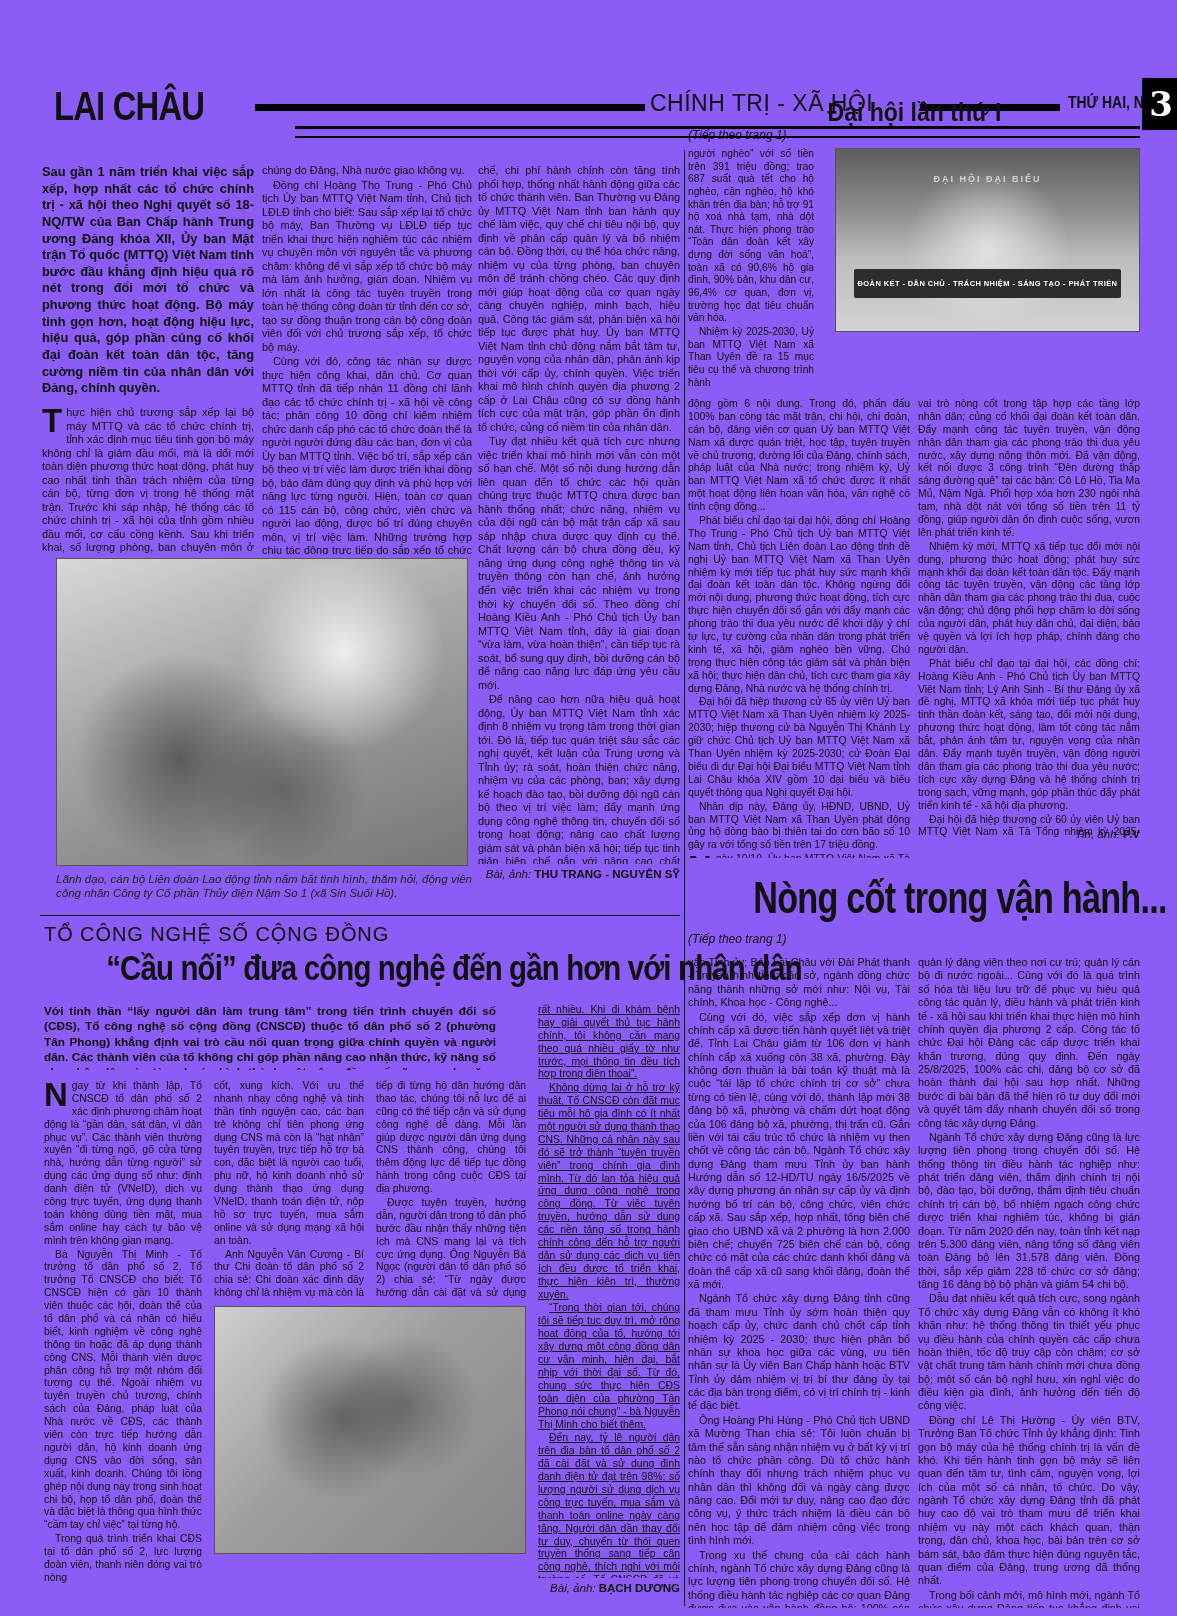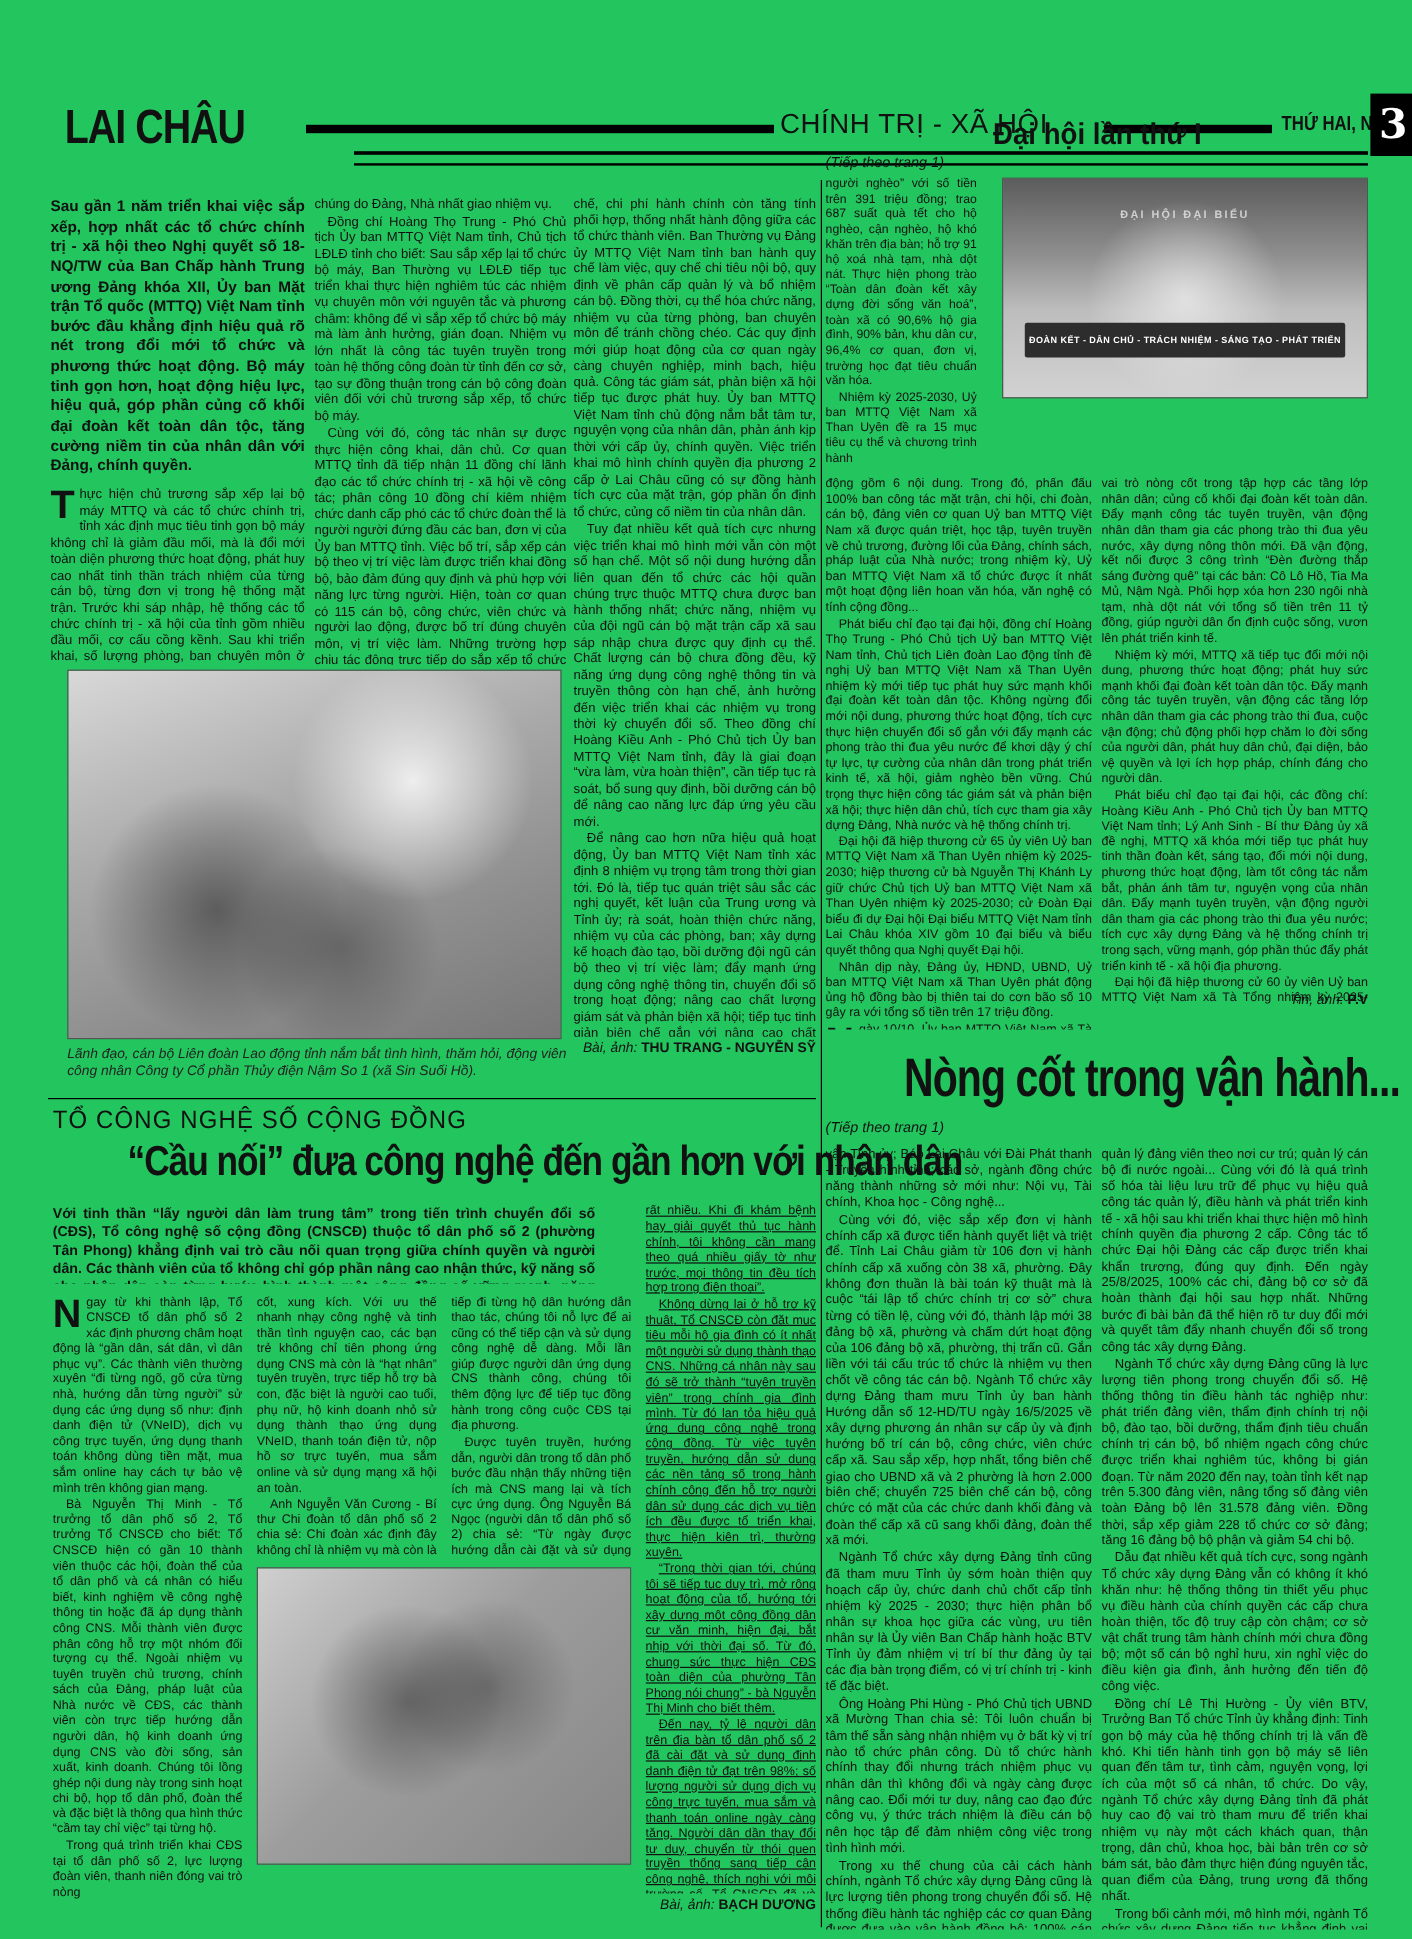--- a/index.html
+++ b/index.html
@@ -1,16 +1,16 @@
 <!DOCTYPE html>
 <html><head>
 <meta charset="utf-8">
 <style>
   html,body{margin:0;padding:0;background:#e8e8e4;}
-  .page{position:relative;width:1177px;height:1616px;background:#22c55e;color:#111;
+  .page{position:relative;width:1177px;height:1616px;background:#8b5cf6;color:#111;
         font-family:"Liberation Sans",sans-serif;overflow:hidden;margin:0 auto;}
   
   .masthead{position:absolute;left:40px;top:78px;width:1100px;height:58px;}
   .brand{position:absolute;left:14px;top:6px;font-size:40px;font-weight:bold;letter-spacing:-1px;
          transform:scaleX(.82);transform-origin:left;white-space:nowrap;}
   .bar{position:absolute;top:26px;height:7px;background:#000;}
   .bar.left{left:215px;width:390px;}
   .bar.right{left:880px;width:140px;}
   .section-name{position:absolute;left:610px;top:12px;font-size:23px;font-weight:normal;letter-spacing:.5px;text-align:right;}
   .issue-date{position:absolute;left:1028px;top:15px;font-size:17px;font-weight:bold;white-space:nowrap;
@@ -80,21 +80,21 @@
 
   <div class="vrule" style="left:684px;top:150px;height:1456px;"></div>
 
 
   <div class="lede" style="left:42px;top:164px;width:212px;height:238px;font-size:12.8px;">Sau gần 1 năm triển khai việc sắp xếp, hợp nhất các tổ chức chính trị - xã hội theo Nghị quyết số 18-NQ/TW của Ban Chấp hành Trung ương Đảng khóa XII, Ủy ban Mặt trận Tổ quốc (MTTQ) Việt Nam tỉnh bước đầu khẳng định hiệu quả rõ nét trong đổi mới tổ chức và phương thức hoạt động. Bộ máy tinh gọn hơn, hoạt động hiệu lực, hiệu quả, góp phần củng cố khối đại đoàn kết toàn dân tộc, tăng cường niềm tin của nhân dân với Đảng, chính quyền.</div>
 
   <div class="col" style="left:42px;top:406px;width:212px;height:148px;font-size:10.9px;">
       <p class="dropcap">Thực hiện chủ trương sắp xếp lại bộ máy MTTQ và các tổ chức chính trị, tỉnh xác định mục tiêu tinh gọn bộ máy không chỉ là giảm đầu mối, mà là đổi mới toàn diện phương thức hoạt động, phát huy cao nhất tinh thần trách nhiệm của từng cán bộ, từng đơn vị trong hệ thống mặt trận. Trước khi sáp nhập, hệ thống các tổ chức chính trị - xã hội của tỉnh gồm nhiều đầu mối, cơ cấu cồng kềnh. Sau khi triển khai, số lượng phòng, ban chuyên môn ở các tổ chức thành viên giảm từ 29 xuống còn 19; biên chế được cơ cấu lại theo hướng hợp lý, tinh giản nhưng vẫn đảm bảo thực hiện tốt chức năng, nhiệm vụ. Cụ thể, Tỉnh đoàn, Liên đoàn Lao động (LĐLĐ), Hội Nông dân, Hội Liên hiệp Phụ nữ, Hội Cựu chiến binh và cơ quan MTTQ tỉnh đều được sắp xếp lại tổ chức, giảm bình quân 30-40% đầu mối phòng, ban chuyên môn. Sau hợp nhất, cơ quan Ủy ban MTTQ tỉnh còn 9 phòng, ban, 1 đơn vị trực thuộc và 10 tổ chức hội quần</p>
     </div>
   <div class="col" style="left:262px;top:164px;width:210px;height:390px;font-size:10.9px;">
-      <p class="noindent">chúng do Đảng, Nhà nhất giao nhiệm vụ.</p>
+      <p class="noindent">chúng do Đảng, Nhà nước giao không vụ.</p>
       <p>Đồng chí Hoàng Thọ Trung - Phó Chủ tịch Ủy ban MTTQ Việt Nam tỉnh, Chủ tịch LĐLĐ tỉnh cho biết: Sau sắp xếp lại tổ chức bộ máy, Ban Thường vụ LĐLĐ tiếp tục triển khai thực hiện nghiêm túc các nhiệm vụ chuyên môn với nguyên tắc và phương châm: không để vì sắp xếp tổ chức bộ máy mà làm ảnh hưởng, gián đoạn. Nhiệm vụ lớn nhất là công tác tuyên truyền trong toàn hệ thống công đoàn từ tỉnh đến cơ sở, tạo sự đồng thuận trong cán bộ công đoàn viên đối với chủ trương sắp xếp, tổ chức bộ máy.</p>
       <p>Cùng với đó, công tác nhân sự được thực hiện công khai, dân chủ. Cơ quan MTTQ tỉnh đã tiếp nhận 11 đồng chí lãnh đạo các tổ chức chính trị - xã hội về công tác; phân công 10 đồng chí kiêm nhiệm chức danh cấp phó các tổ chức đoàn thể là người người đứng đầu các ban, đơn vị của Ủy ban MTTQ tỉnh. Việc bố trí, sắp xếp cán bộ theo vị trí việc làm được triển khai đồng bộ, bảo đảm đúng quy định và phù hợp với năng lực từng người. Hiện, toàn cơ quan có 115 cán bộ, công chức, viên chức và người lao động, được bố trí đúng chuyên môn, vị trí việc làm. Những trường hợp chịu tác động trực tiếp do sắp xếp tổ chức bộ máy được giải quyết chế độ, chính sách đầy đủ, thể hiện sự nhân văn và trách nhiệm trong quá trình tinh gọn.</p>
     </div>
   <div class="col" style="left:478px;top:164px;width:202px;height:700px;font-size:10.9px;">
       <p class="noindent">chế, chi phí hành chính còn tăng tính phối hợp, thống nhất hành động giữa các tổ chức thành viên. Ban Thường vụ Đảng ủy MTTQ Việt Nam tỉnh ban hành quy chế làm việc, quy chế chi tiêu nội bộ, quy định về phân cấp quản lý và bổ nhiệm cán bộ. Đồng thời, cụ thể hóa chức năng, nhiệm vụ của từng phòng, ban chuyên môn để tránh chồng chéo. Các quy định mới giúp hoạt động của cơ quan ngày càng chuyên nghiệp, minh bạch, hiệu quả. Công tác giám sát, phản biện xã hội tiếp tục được phát huy. Ủy ban MTTQ Việt Nam tỉnh chủ động nắm bắt tâm tư, nguyện vọng của nhân dân, phản ánh kịp thời với cấp ủy, chính quyền. Việc triển khai mô hình chính quyền địa phương 2 cấp ở Lai Châu cũng có sự đồng hành tích cực của mặt trận, góp phần ổn định tổ chức, củng cố niềm tin của nhân dân.</p>
       <p>Tuy đạt nhiều kết quả tích cực nhưng việc triển khai mô hình mới vẫn còn một số hạn chế. Một số nội dung hướng dẫn liên quan đến tổ chức các hội quần chúng trực thuộc MTTQ chưa được ban hành thống nhất; chức năng, nhiệm vụ của đội ngũ cán bộ mặt trận cấp xã sau sáp nhập chưa được quy định cụ thể. Chất lượng cán bộ chưa đồng đều, kỹ năng ứng dụng công nghệ thông tin và truyền thông còn hạn chế, ảnh hưởng đến việc triển khai các nhiệm vụ trong thời kỳ chuyển đổi số. Theo đồng chí Hoàng Kiều Anh - Phó Chủ tịch Ủy ban MTTQ Việt Nam tỉnh, đây là giai đoạn “vừa làm, vừa hoàn thiện”, cần tiếp tục rà soát, bổ sung quy định, bồi dưỡng cán bộ để nâng cao năng lực đáp ứng yêu cầu mới.</p>
       <p>Để nâng cao hơn nữa hiệu quả hoạt động, Ủy ban MTTQ Việt Nam tỉnh xác định 8 nhiệm vụ trọng tâm trong thời gian tới. Đó là, tiếp tục quán triệt sâu sắc các nghị quyết, kết luận của Trung ương và Tỉnh ủy; rà soát, hoàn thiện chức năng, nhiệm vụ của các phòng, ban; xây dựng kế hoạch đào tạo, bồi dưỡng đội ngũ cán bộ theo vị trí việc làm; đẩy mạnh ứng dụng công nghệ thông tin, chuyển đổi số trong hoạt động; nâng cao chất lượng giám sát và phản biện xã hội; tiếp tục tinh giản biên chế gắn với nâng cao chất lượng cán bộ.</p>
     </div>
 
   <div class="photo photo1" style="left:56px;top:558px;width:412px;height:308px;"></div>

